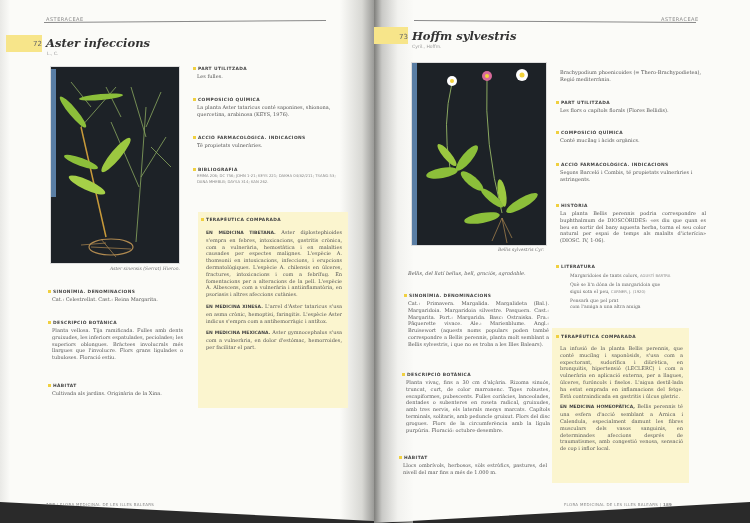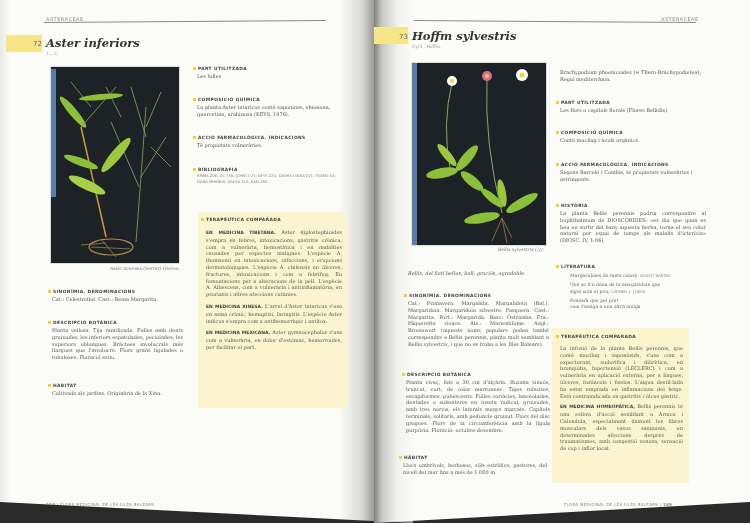--- a/index.html
+++ b/index.html
@@ -28,21 +28,21 @@
 </style>
 </head>
 <body>
 
 <div class="page left">
   <div class="abs runhead" style="left:46px;top:16px;">ASTERACEAE</div>
   <div class="abs rule" style="left:44px;top:21px;width:282px;transform:rotate(-0.4deg);"></div>
 
   <div class="abs num-tab" style="left:6px;top:35px;width:36px;height:17px;"></div>
   <div class="abs num" style="left:33px;top:40px;">72</div>
-  <div class="abs title" style="left:46px;top:36px;">Aster inferiors</div>
+  <div class="abs title" style="left:46px;top:36px;">Aster infeccions</div>
   <div class="abs subtitle" style="left:47px;top:51px;">L., C.</div>
 
   <div class="abs photo" style="left:50px;top:66px;width:128px;height:196px;">
     <div class="abs ruler" style="left:0;top:2px;width:5px;height:128px;"></div>
     <svg width="128" height="196" viewBox="0 0 128 196" style="position:absolute;left:0;top:0;">
       <path d="M30 60 L55 170" stroke="#c89a3a" stroke-width="1.5" fill="none"></path>
       <path d="M85 175 L90 110 L95 40 M90 110 L115 70 M95 70 L80 20 M95 60 L110 25 M88 120 L60 55 M70 50 L55 20 M100 80 L120 100" stroke="#8aa860" stroke-width="0.8" fill="none"></path>
       <path d="M30 60 L65 20 M40 40 L20 15" stroke="#8aa860" stroke-width="0.8" fill="none"></path>
       <ellipse cx="22" cy="45" rx="20" ry="4" transform="rotate(50 22 45)" fill="#8cbf3a"></ellipse>
       <ellipse cx="30" cy="95" rx="18" ry="4" transform="rotate(20 30 95)" fill="#8cbf3a"></ellipse>

